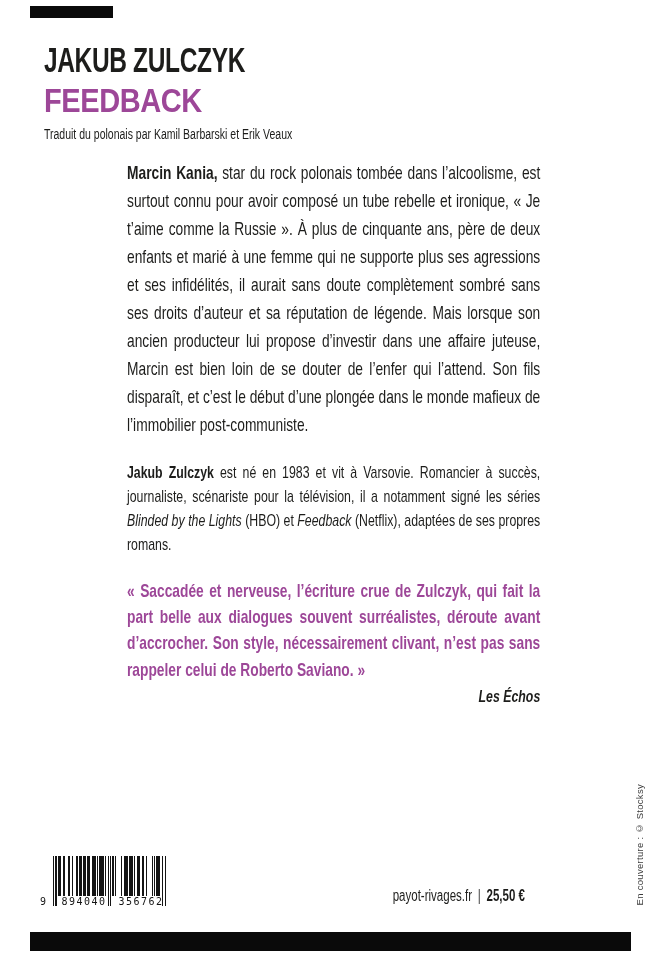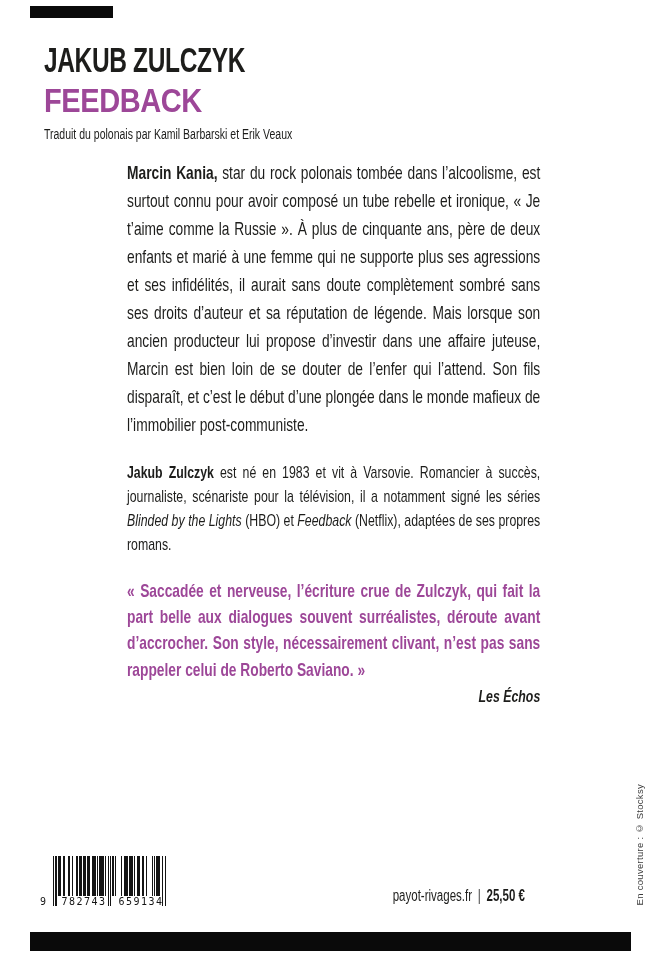--- a/index.html
+++ b/index.html
@@ -214,22 +214,22 @@
         <div class="m on"></div>
         <div class="m on"></div>
         <div class="m on"></div>
         <div class="m"></div>
         <div class="m"></div>
         <div class="m on guard"></div>
         <div class="m guard"></div>
         <div class="m on guard"></div>
       </div>
     <span class="bc-digit bc-g1">9</span>
-    <span class="bc-digit bc-g2">782743</span>
-    <span class="bc-digit bc-g3">659134</span>
+    <span class="bc-digit bc-g2">894040</span>
+    <span class="bc-digit bc-g3">356762</span>
   </div>
 
   <div class="footer-right"><span>payot-rivages.fr</span><span class="sep">|</span><span class="price">25,50 €</span></div>
 
   <div class="side-credit">En couverture : © Stocksy</div>
 
   <div class="bar-bottom"></div>
 
 </div>
 

